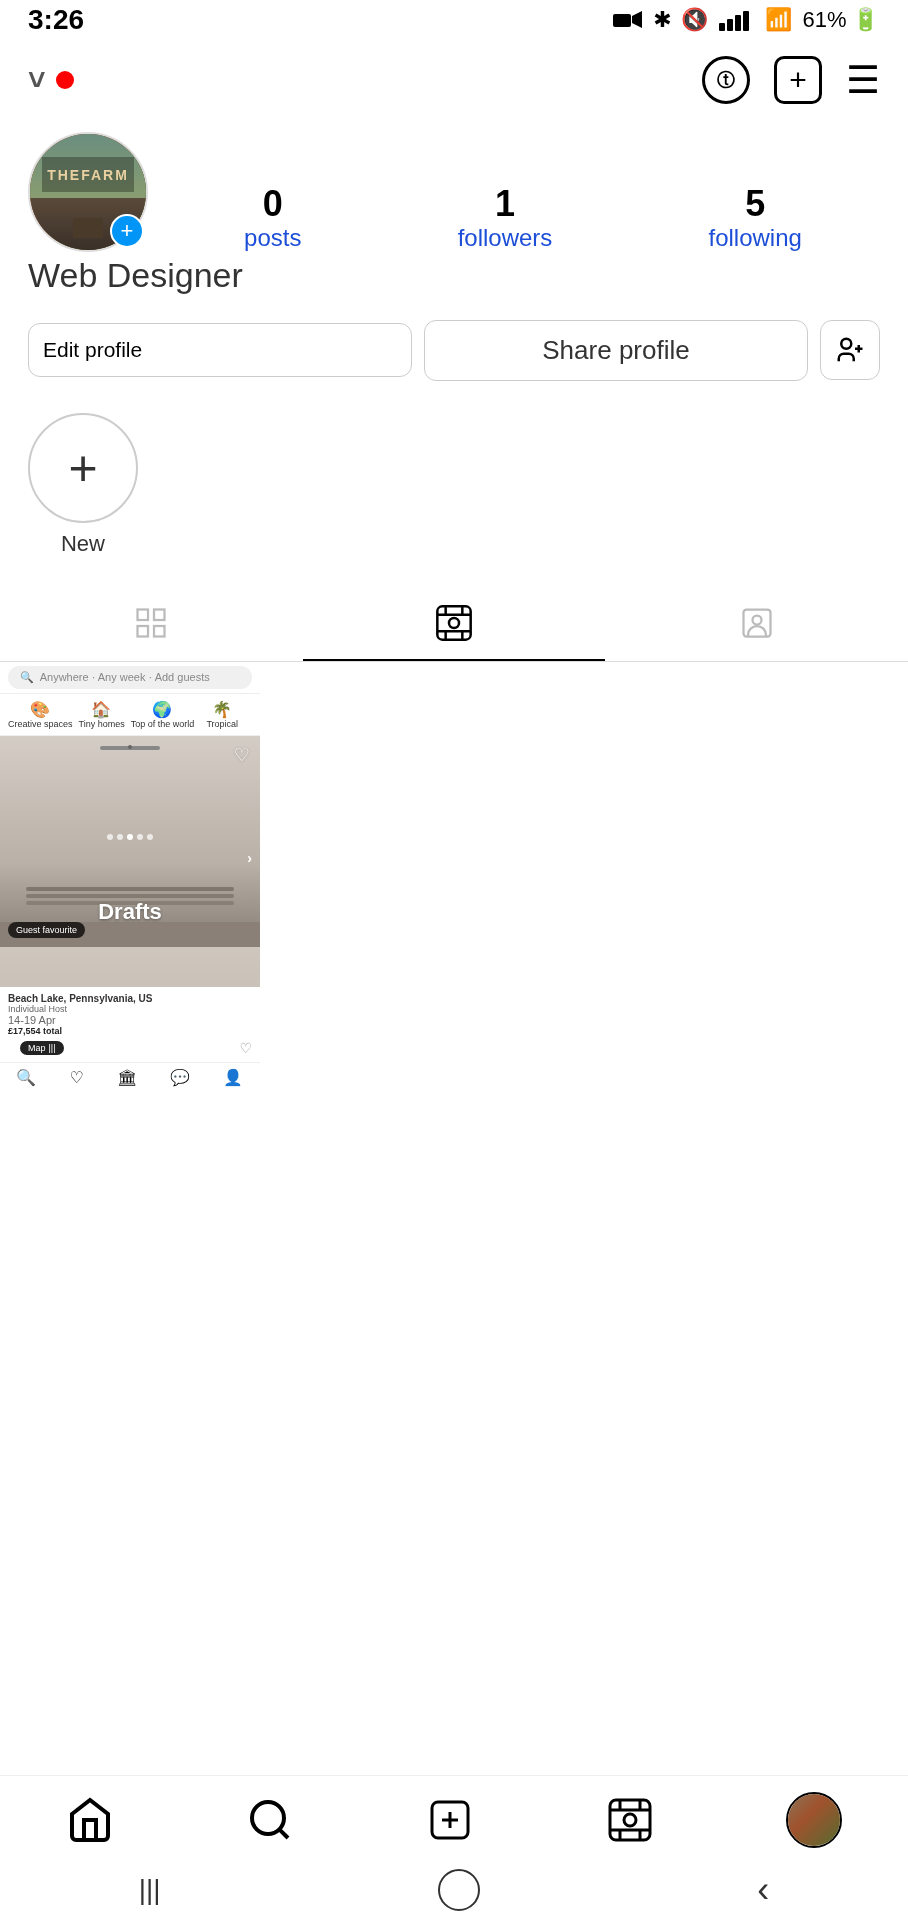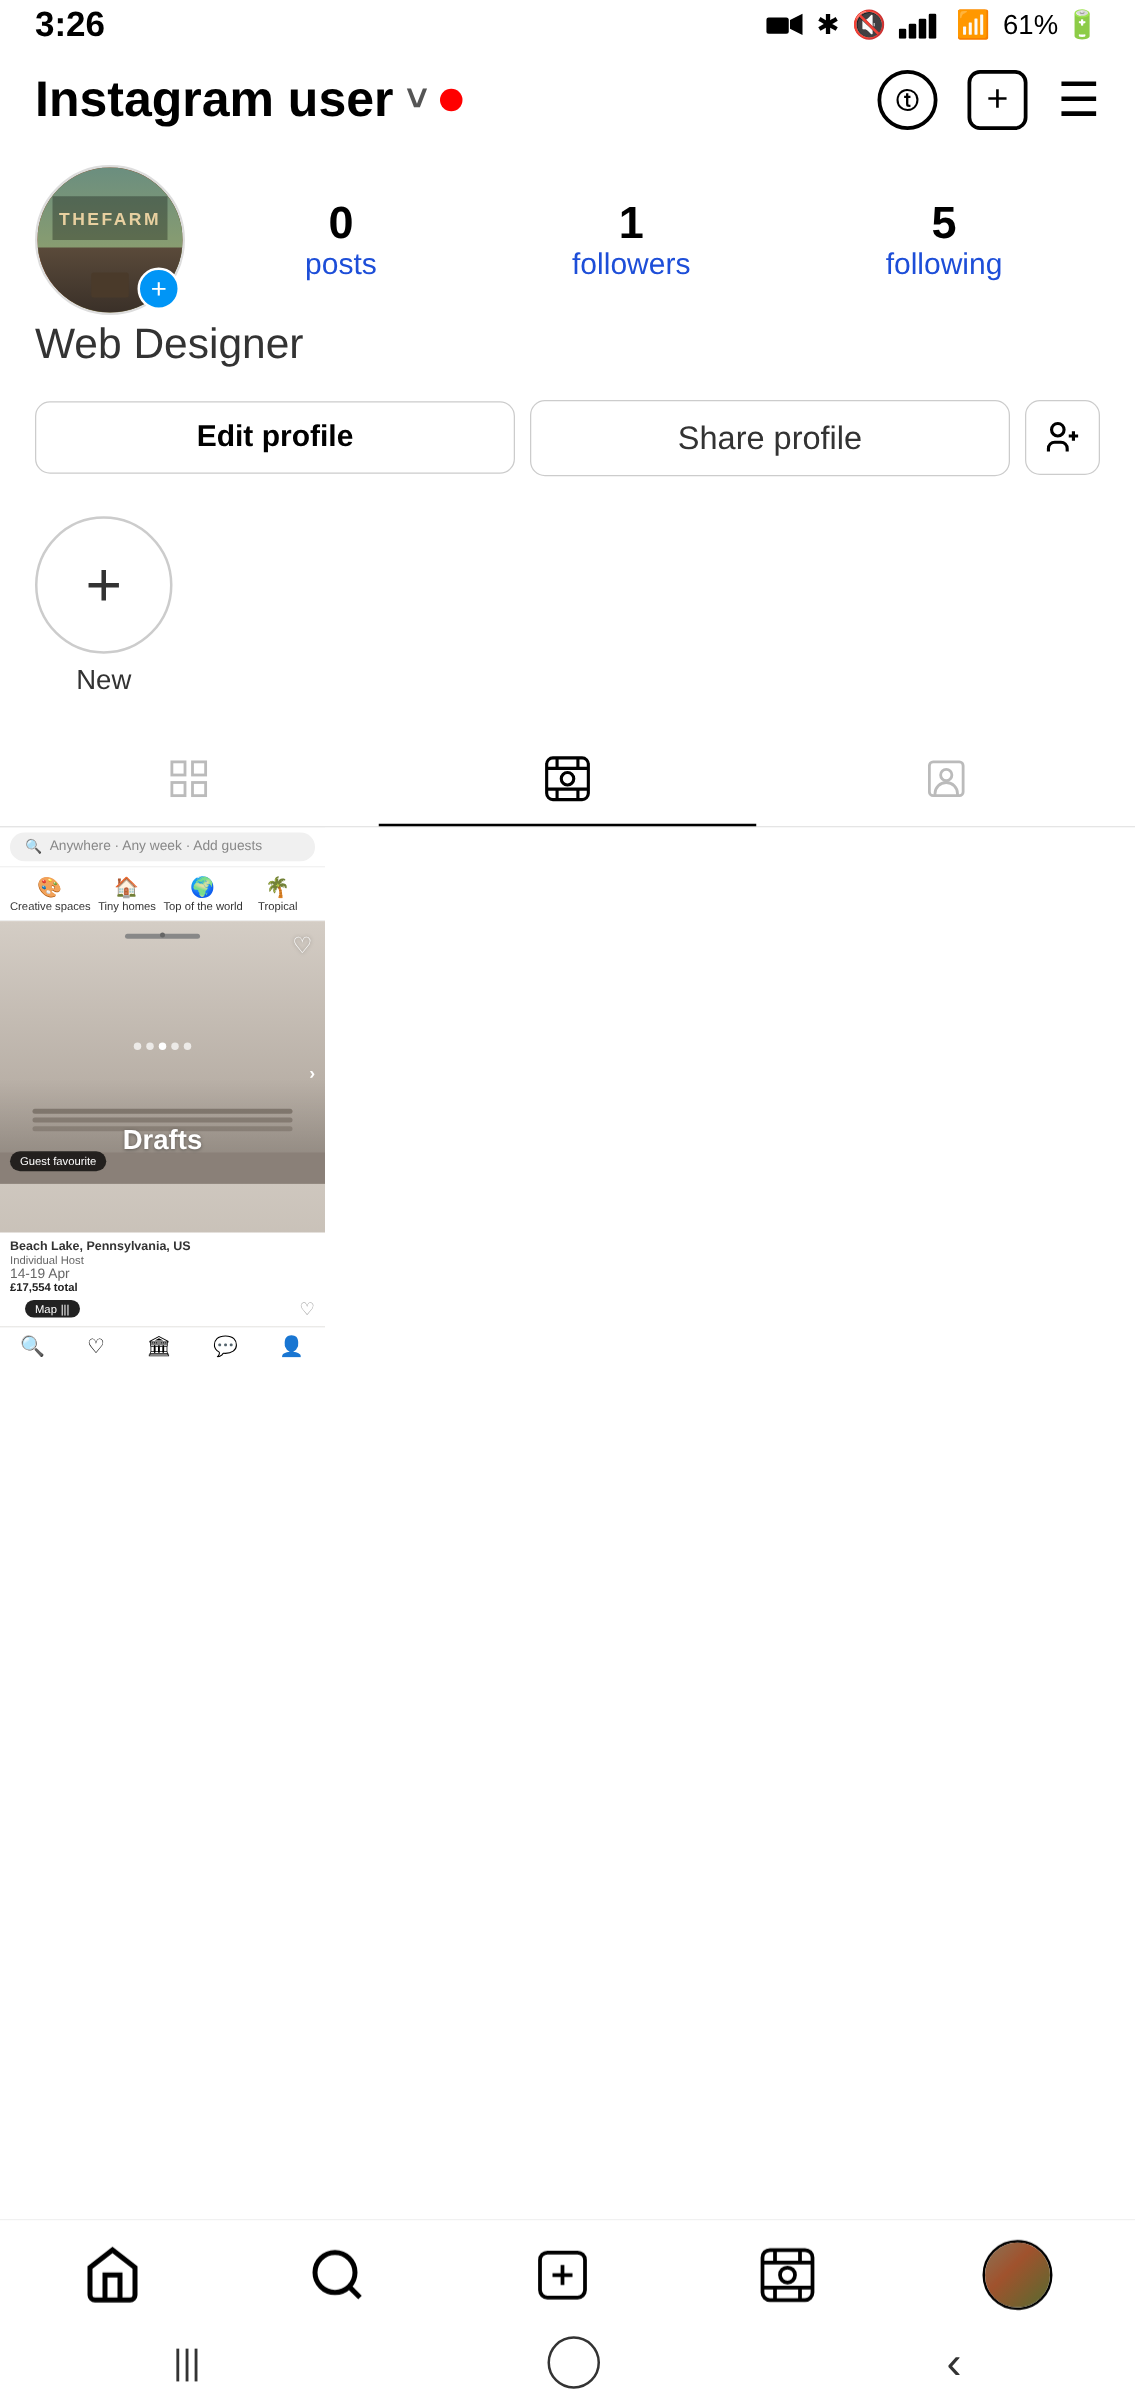--- a/index.html
+++ b/index.html
@@ -75,21 +75,21 @@
       font-weight: 300;
       cursor: pointer;
     }
 
     
     .profile-section {
       padding: 12px 28px 20px;
     }
     .profile-top {
       display: flex;
-      align-items: center;
+      align-items: flex-end;
       gap: 18px;
     }
     .avatar-wrapper {
       position: relative;
       flex-shrink: 0;
     }
     .avatar-circle {
       width: 120px;
       height: 120px;
       border-radius: 50%;
@@ -162,23 +162,23 @@
       gap: 12px;
       margin-top: 20px;
       align-items: center;
     }
     .btn-edit-profile {
       flex: 1;
       padding: 14px;
       border: 1.5px solid #ccc;
       border-radius: 12px;
       background: #fff;
-      font-size: 24px;
-      font-weight: 700;
-      text-align: center;
+      font-size: 21px;
+      font-weight: 400;
+      text-align: left;
       cursor: pointer;
     }
     .btn-share-profile {
       flex: 1;
       padding: 14px;
       border: 1.5px solid #ccc;
       border-radius: 12px;
       background: #fff;
       font-size: 26px;
       font-weight: 400;
@@ -371,21 +371,20 @@
       <rect x="16" y="6" width="6" height="16" rx="1" fill="#000"></rect>
       <rect x="24" y="2" width="6" height="20" rx="1" fill="#000"></rect>
     </svg>
     <span style="font-size:22px;">📶</span>
     <span style="font-size:22px; font-weight:500;">61% 🔋</span>
   </div>
 </div>
 
 <div class="header">
   <div class="header-username">
-    <span style="font-size:40px; font-weight:700;">Instagram user</span>
     <span style="font-size:30px; color:#555;">˅</span>
     <span class="header-notification-dot"></span>
   </div>
   <div class="header-actions">
     <div class="threads-icon">
       <span style="font-size:18px; font-weight:900;">ⓣ</span>
     </div>
     <div class="add-square-icon">
       <span style="font-size:30px;">+</span>
     </div>

